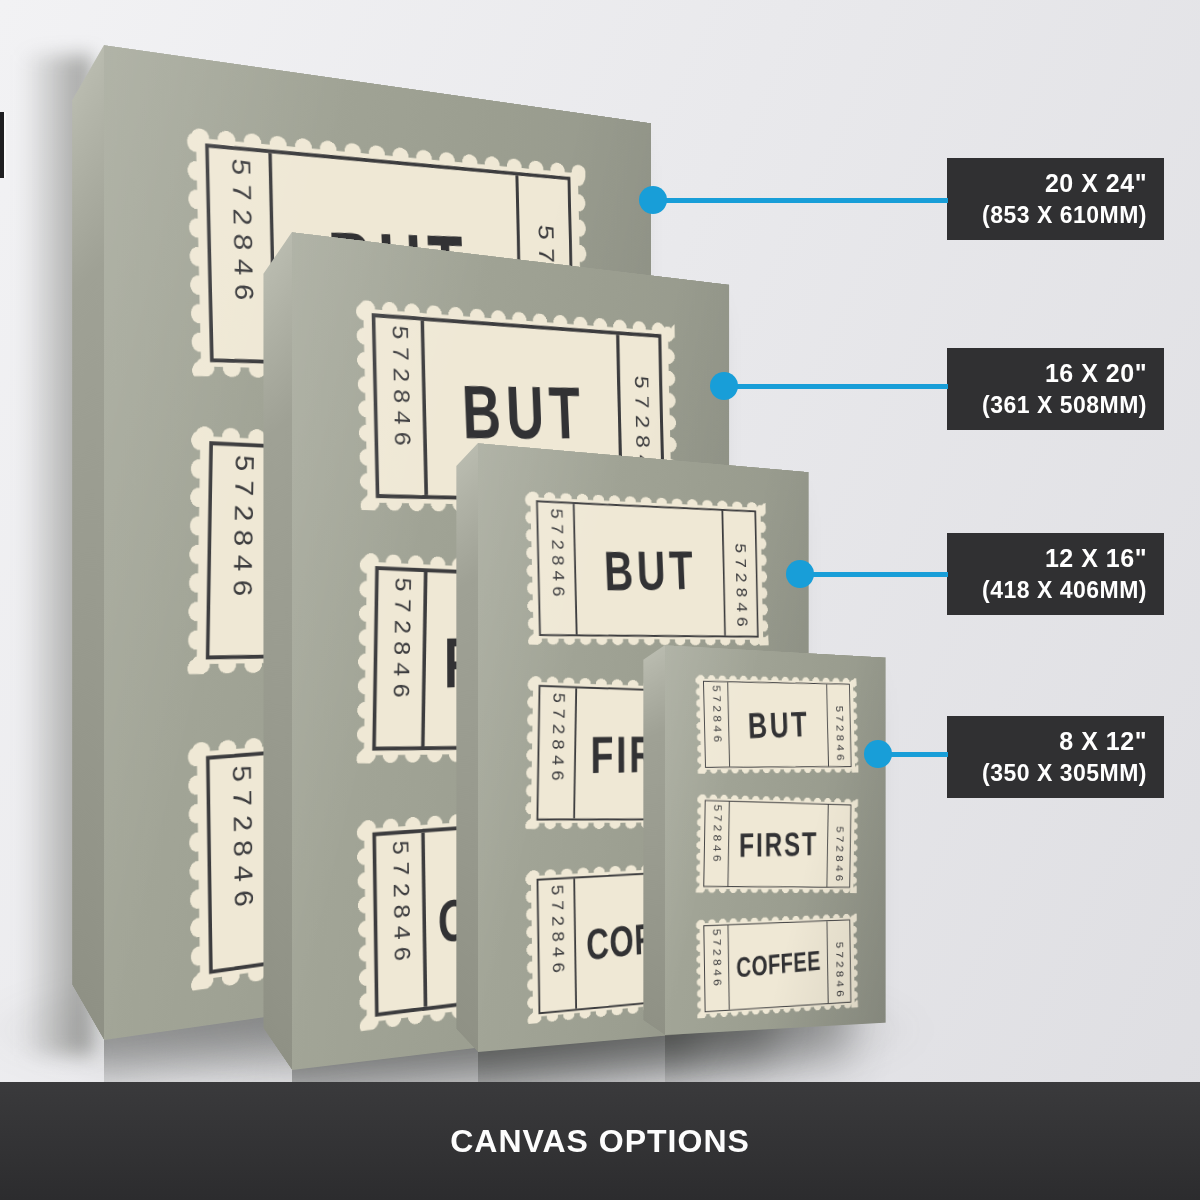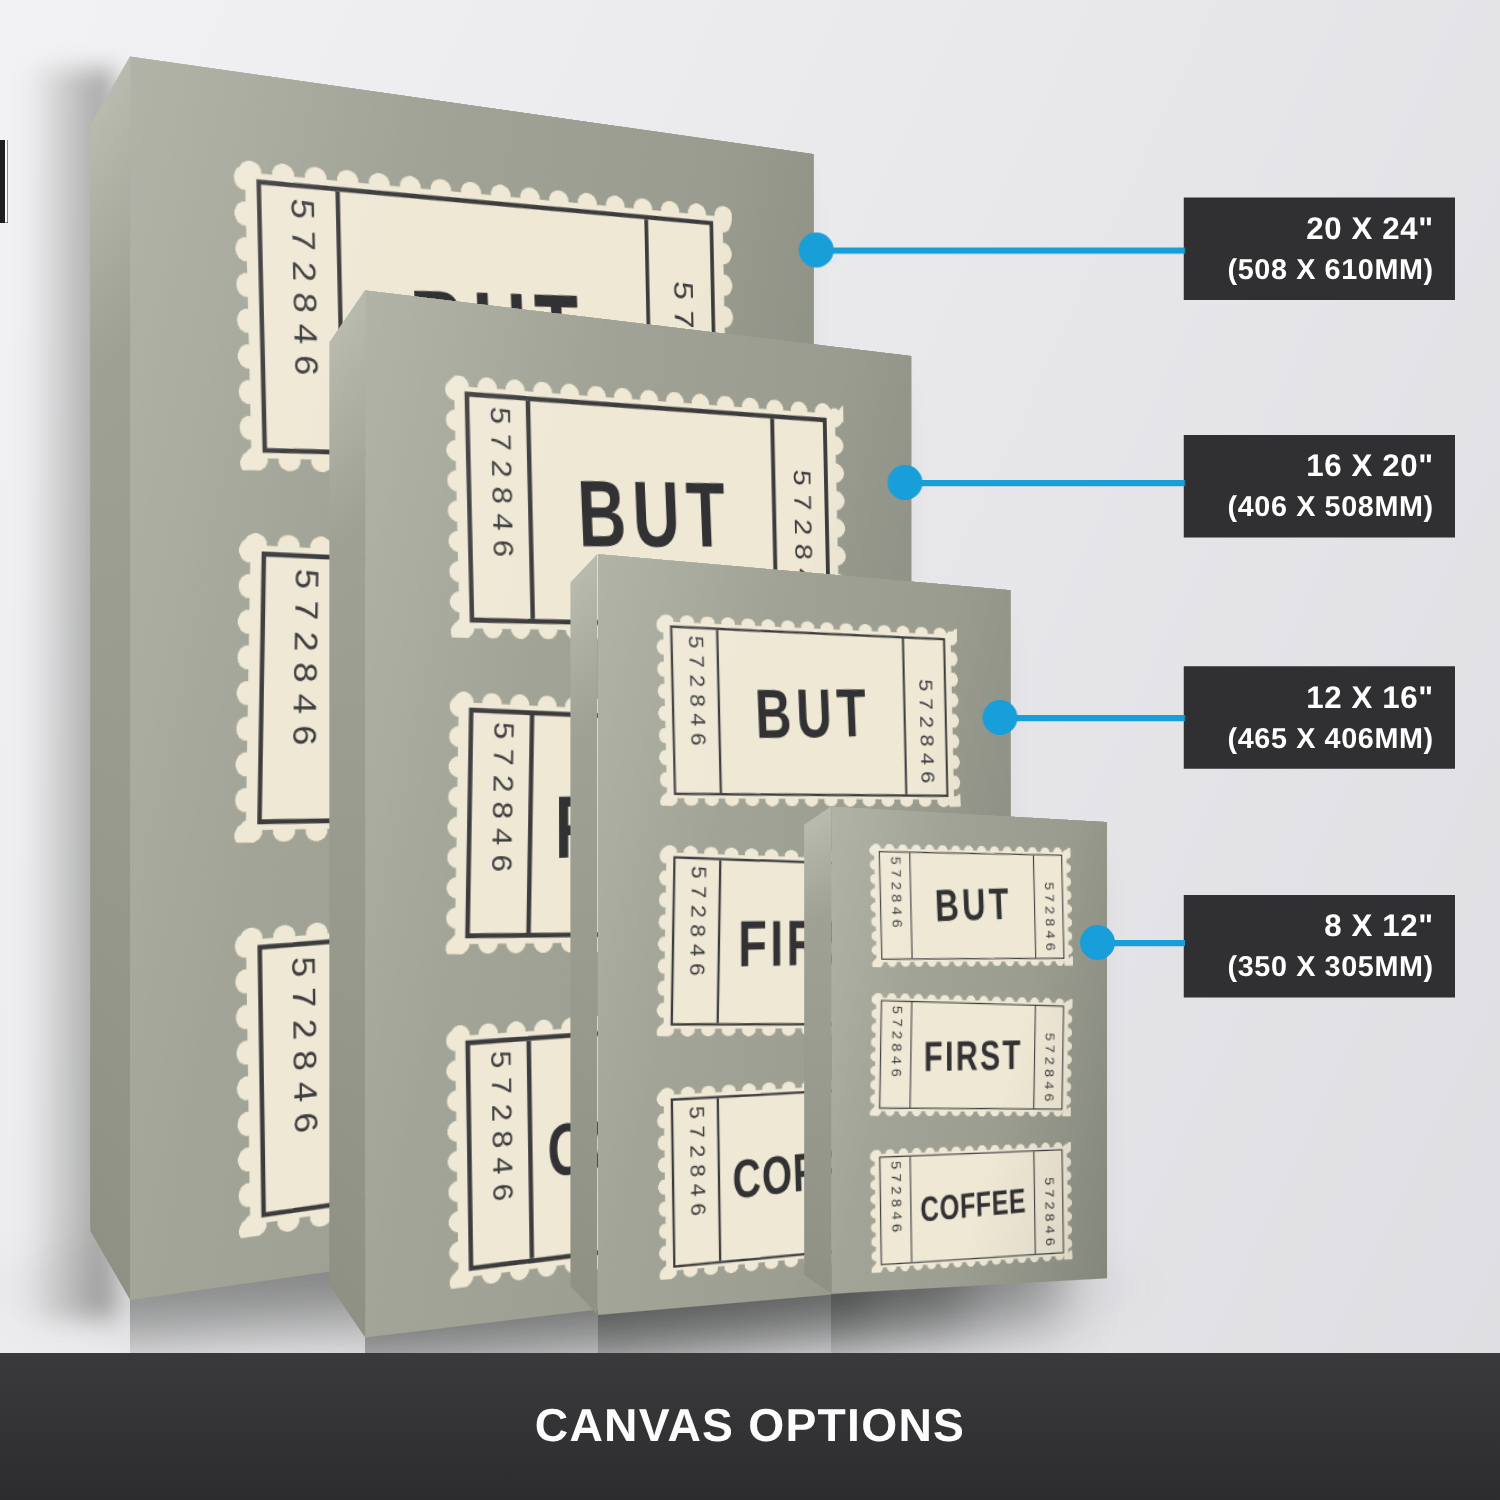--- a/index.html
+++ b/index.html
@@ -121,21 +121,21 @@
   .o1{top:158px;} .o2{top:348px;} .o3{top:533px;} .o4{top:716px;}
   .opt-size{font-size:25px;font-weight:700;}
   .opt-mm{font-size:23px;font-weight:700;}
 
   
   .bar{
     position:absolute;left:0;top:1082px;width:1200px;height:118px;z-index:7;
     background:linear-gradient(#3a3a3c,var(--bar-bg) 60%,#2c2c2e);
     display:flex;align-items:center;justify-content:center;
   }
-  .bar-title{color:#fdfdfd;font-size:37px;font-weight:700;letter-spacing:1px;}
+  .bar-title{color:#fdfdfd;font-size:32px;font-weight:700;letter-spacing:1px;}
 </style>
 </head>
 <body>
 
 <div class="stage">
 
   <div class="floor-shadow"></div>
   <div class="wall-shadow-left"></div>
   <div class="artifact"></div>
 
@@ -299,29 +299,29 @@
   <div class="pline l2"></div>
   <div class="pline l3"></div>
   <div class="pline l4"></div>
   <div class="pdot d1"></div>
   <div class="pdot d2"></div>
   <div class="pdot d3"></div>
   <div class="pdot d4"></div>
 
   <div class="opt o1">
     <div class="opt-size">20 X 24"</div>
-    <div class="opt-mm">(508 X 610MM)</div>
+    <div class="opt-mm">(853 X 610MM)</div>
   </div>
   <div class="opt o2">
     <div class="opt-size">16 X 20"</div>
-    <div class="opt-mm">(406 X 508MM)</div>
+    <div class="opt-mm">(361 X 508MM)</div>
   </div>
   <div class="opt o3">
     <div class="opt-size">12 X 16"</div>
-    <div class="opt-mm">(465 X 406MM)</div>
+    <div class="opt-mm">(418 X 406MM)</div>
   </div>
   <div class="opt o4">
     <div class="opt-size">8 X 12"</div>
     <div class="opt-mm">(350 X 305MM)</div>
   </div>
 
   <div class="bar">
     <div class="bar-title">CANVAS OPTIONS</div>
   </div>
 

